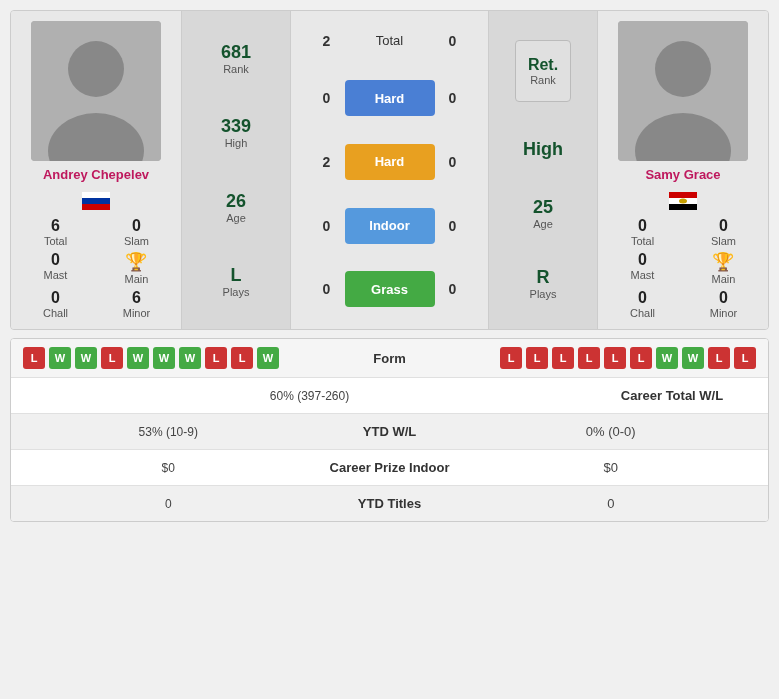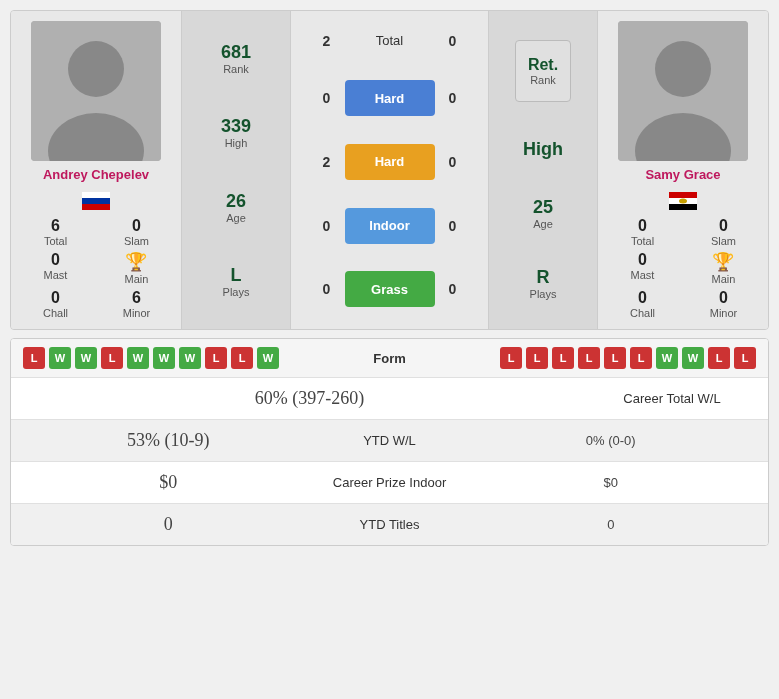--- a/index.html
+++ b/index.html
@@ -271,27 +271,26 @@
       border-bottom: 1px solid #e0e0e0;
     }
 
     .stat-row:last-child {
       border-bottom: none;
     }
 
     .stat-row-left {
       flex: 1;
       text-align: center;
-      font-size: 18px;
+      font-size: 12px;
       color: #444;
-      font-family: Liberation Serif, serif;
     }
 
     .stat-row-center {
-      font-weight: normal;
+      font-weight: bold;
       font-size: 13px;
       width: 160px;
       text-align: center;
       color: #333;
     }
 
     .stat-row-right {
       flex: 1;
       text-align: center;
       font-size: 13px;

